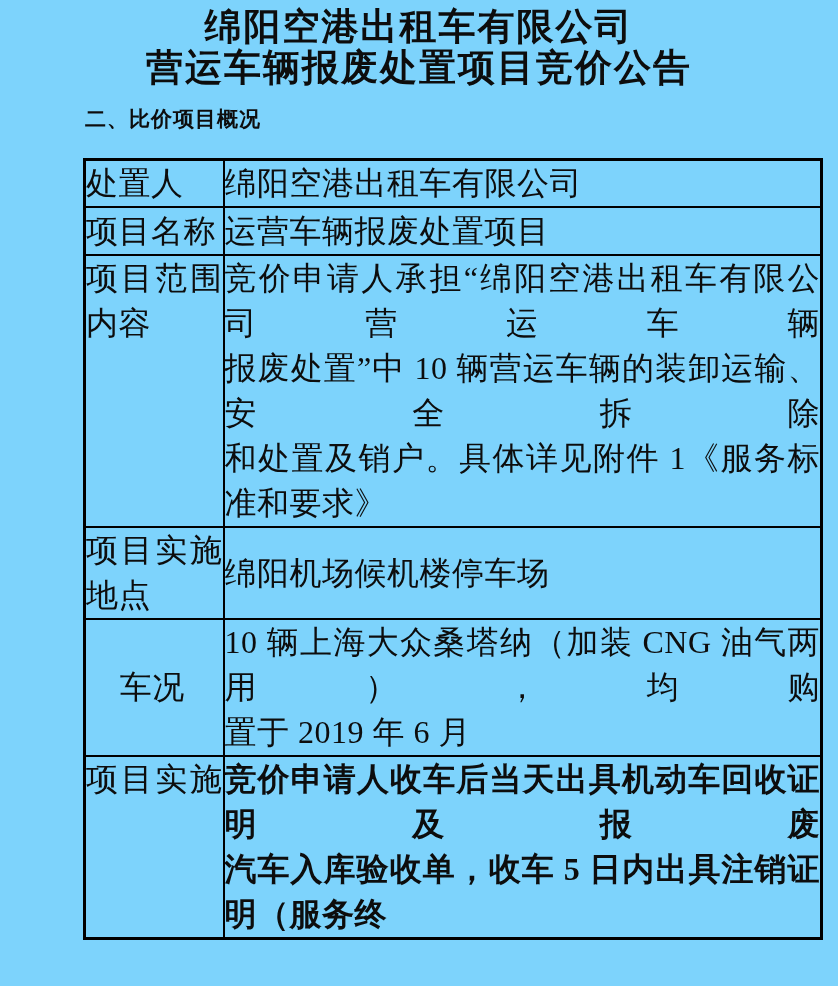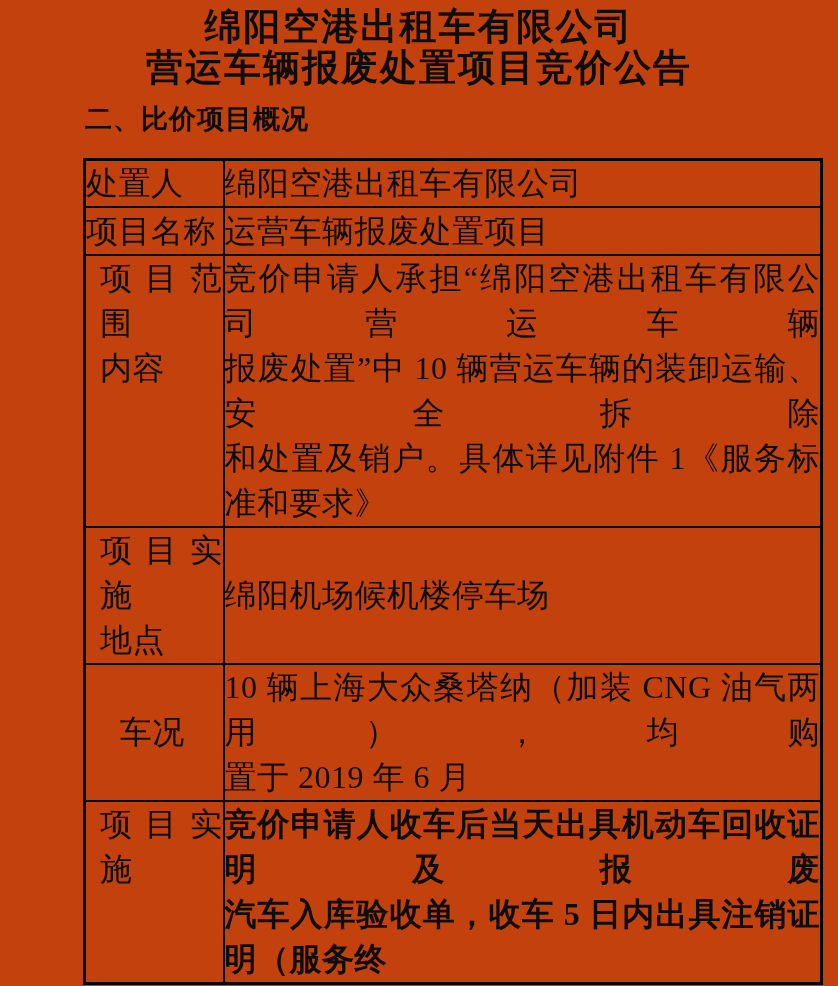--- a/index.html
+++ b/index.html
@@ -1,51 +1,51 @@
 <!DOCTYPE html>
 <html lang="zh"><head>
 <meta charset="utf-8">
 <style>
   html,body{margin:0;padding:0;background:#ffffff;}
   body{
     width:838px;height:986px;overflow:hidden;
     color:#0d0d0d;
     font-family:"Liberation Serif","DejaVu Serif",serif;
   }
-  .page{position:relative;width:838px;height:986px;background:#c2410c;}
+  .page{position:relative;width:838px;height:986px;background:#7dd3fc;}
 
   
   .title{padding-top:6px;text-align:center;font-weight:700;
          font-size:37px;line-height:41px;letter-spacing:2px;}
 
   
   .intro{margin:64px 18px 0 3px;font-size:27px;}
   .iline{line-height:40px;letter-spacing:1px;}
   .iline.j{text-align:justify;text-align-last:justify;}
   .iline.ind{padding-left:94px;}
   .u{text-decoration:underline;text-underline-offset:5px;text-decoration-thickness:1.5px;}
 
   
-  .sec{font-weight:700;font-size:27px;line-height:30px;padding-left:85px;letter-spacing:1px;}
+  .sec{font-weight:700;font-size:21px;line-height:30px;padding-left:85px;letter-spacing:1px;}
   .sec2{margin-top:16px;}
 
   
   table.overview{border-collapse:collapse;margin:24px 0 0 83px;
                  border:3px solid #000;table-layout:fixed;}
   table.overview td{border:2px solid #000;font-size:32px;letter-spacing:0.5px;
                     padding:0;box-sizing:border-box;}
   col.c-lab{width:139px;}
   col.c-con{width:598px;}
   td .line{line-height:45px;}
   td.lab{padding-left:11px;padding-right:13px;}
   td.con{padding-left:11px;padding-right:8px;}
   td.v-top{vertical-align:top;padding-top:6px;padding-bottom:4px;}
   td.v-mid{vertical-align:middle;}
   td.lab.center-lab{text-align:center;padding-left:0;padding-right:4px;}
-  td.lab.stretch .line{text-align:justify;text-align-last:justify;padding-left:14px;}
+  td.lab.stretch .line{text-align:justify;text-align-last:justify;}
   td.lab.stretch .line:last-child{text-align-last:left;}
   td.lab.stretch .line:only-child{text-align-last:justify;}
   td.con.jl .line{text-align:justify;}
   td.con.jl .line:not(:last-child){text-align-last:justify;}
   td.con.jl .line:last-child{text-align-last:left;}
   td.con.bold{font-weight:700;}
   .h-r1{height:47px;} .h-r2{height:48px;} .h-r3{height:145px;}
   .h-r4{height:89px;border-radius:15px;} .h-r5{height:94px;} .h-r6{height:133px;}
 </style>
 </head>

